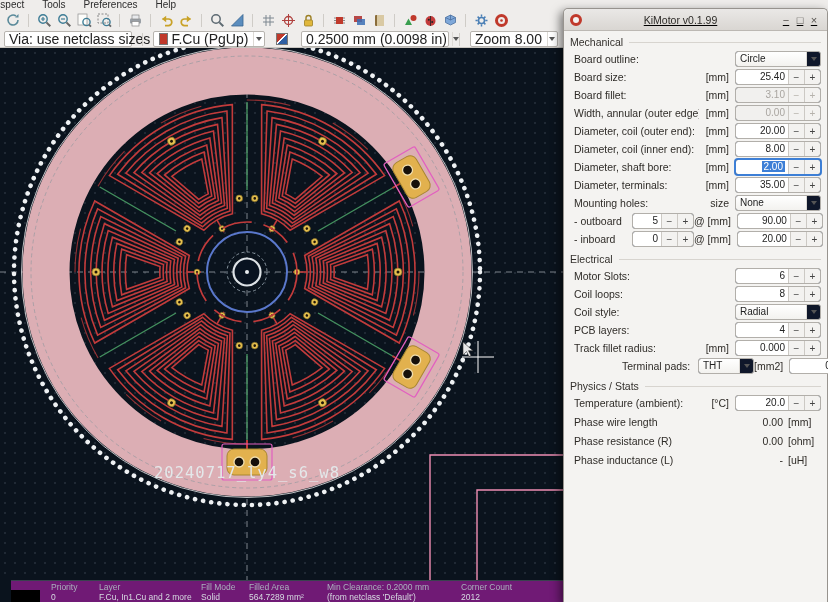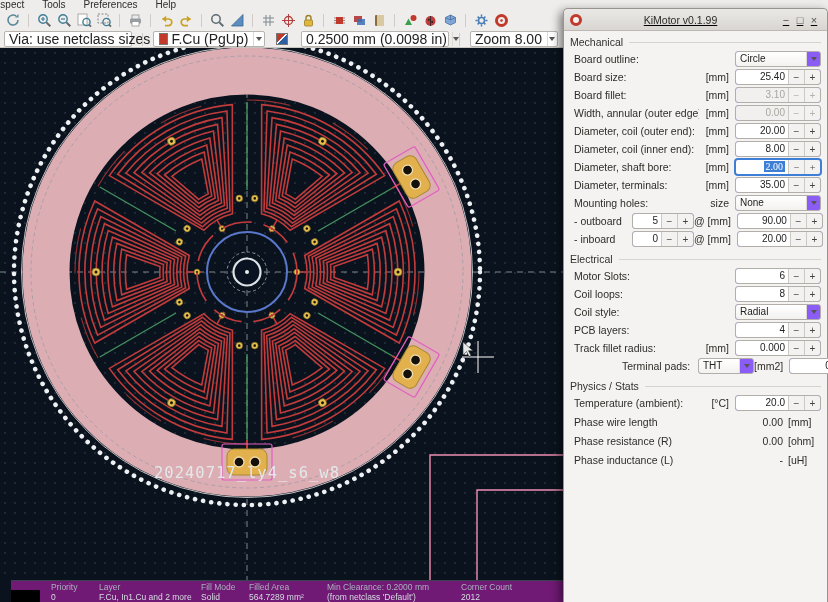--- a/index.html
+++ b/index.html
@@ -46,28 +46,28 @@
   .winbtn { font-size:11px; color:#55524e; width:14px; text-align:center; line-height:14px; }
   .sect { display:flex; align-items:center; gap:6px; margin:5px 6px 2px 6px; font-size:10.5px; color:#33302c; }
   .sect .line { flex:1; height:1px; background:#d7d4cf; }
   .row { display:flex; align-items:center; height:18px; padding:0 6px 0 10px; font-size:10.5px; color:#2f2c28; }
   .lbl { flex:1; white-space:nowrap; overflow:hidden; }
   .lblfix { flex:0 0 58px; white-space:nowrap; }
   .lblmid { flex:0 0 76px; white-space:nowrap;margin-left:48px; }
   .unit { width:30px; text-align:right; margin-right:6px; white-space:nowrap; }
   .atunit { flex:1; text-align:right; padding-right:6px; white-space:nowrap; }
   .midtxt { margin-right:6px; }
-  .spin, .select { display:flex; align-items:stretch; height:16px; width:86px; border:1px solid #b2afaa; border-radius:3px; background:#8b5cf6; overflow:hidden; flex:0 0 auto; }
+  .spin, .select { display:flex; align-items:stretch; height:16px; width:86px; border:1px solid #b2afaa; border-radius:3px; background:#0f172a; overflow:hidden; flex:0 0 auto; }
   .spin.w-sm { width:62px; margin-right:0; }
   .select.w-sm { width:56px; }
   .sv { flex:1; text-align:right; padding:1px 3px 0 3px; font-size:10px; color:#222; background:#fff; white-space:nowrap; }
   .sb { width:16px; display:flex; align-items:center; justify-content:center; font-size:10px; color:#444; background:#f3f2f0; border-left:1px solid #ccc9c4; }
   .spin.disabled .sv { color:#a9a5a0; background:#f1f0ee; }
   .spin.disabled .sb { color:#b6b2ac; }
-  .spin.focused { border-color:#3d7fd6; box-shadow:0 0 0 1px #3d7fd6;font-family:Liberation Serif, serif; }
+  .spin.focused { border-color:#3d7fd6; box-shadow:0 0 0 1px #3d7fd6; }
   .spin.focused .sv i { font-style:normal; background:#3d7fd6; color:#fff; padding:0 2px; }
   .selv { flex:1; padding:1px 0 0 4px; font-size:10px; color:#222; white-space:nowrap; background:linear-gradient(#fff,#f3f2ef); }
   .statval { width:48px; text-align:right; white-space:nowrap; }
   .statunit { width:38px; text-align:left; padding-left:5px; white-space:nowrap; }
 </style>
 </head>
 <body>
 
 <div class="chrome">
   <div class="menubar">

